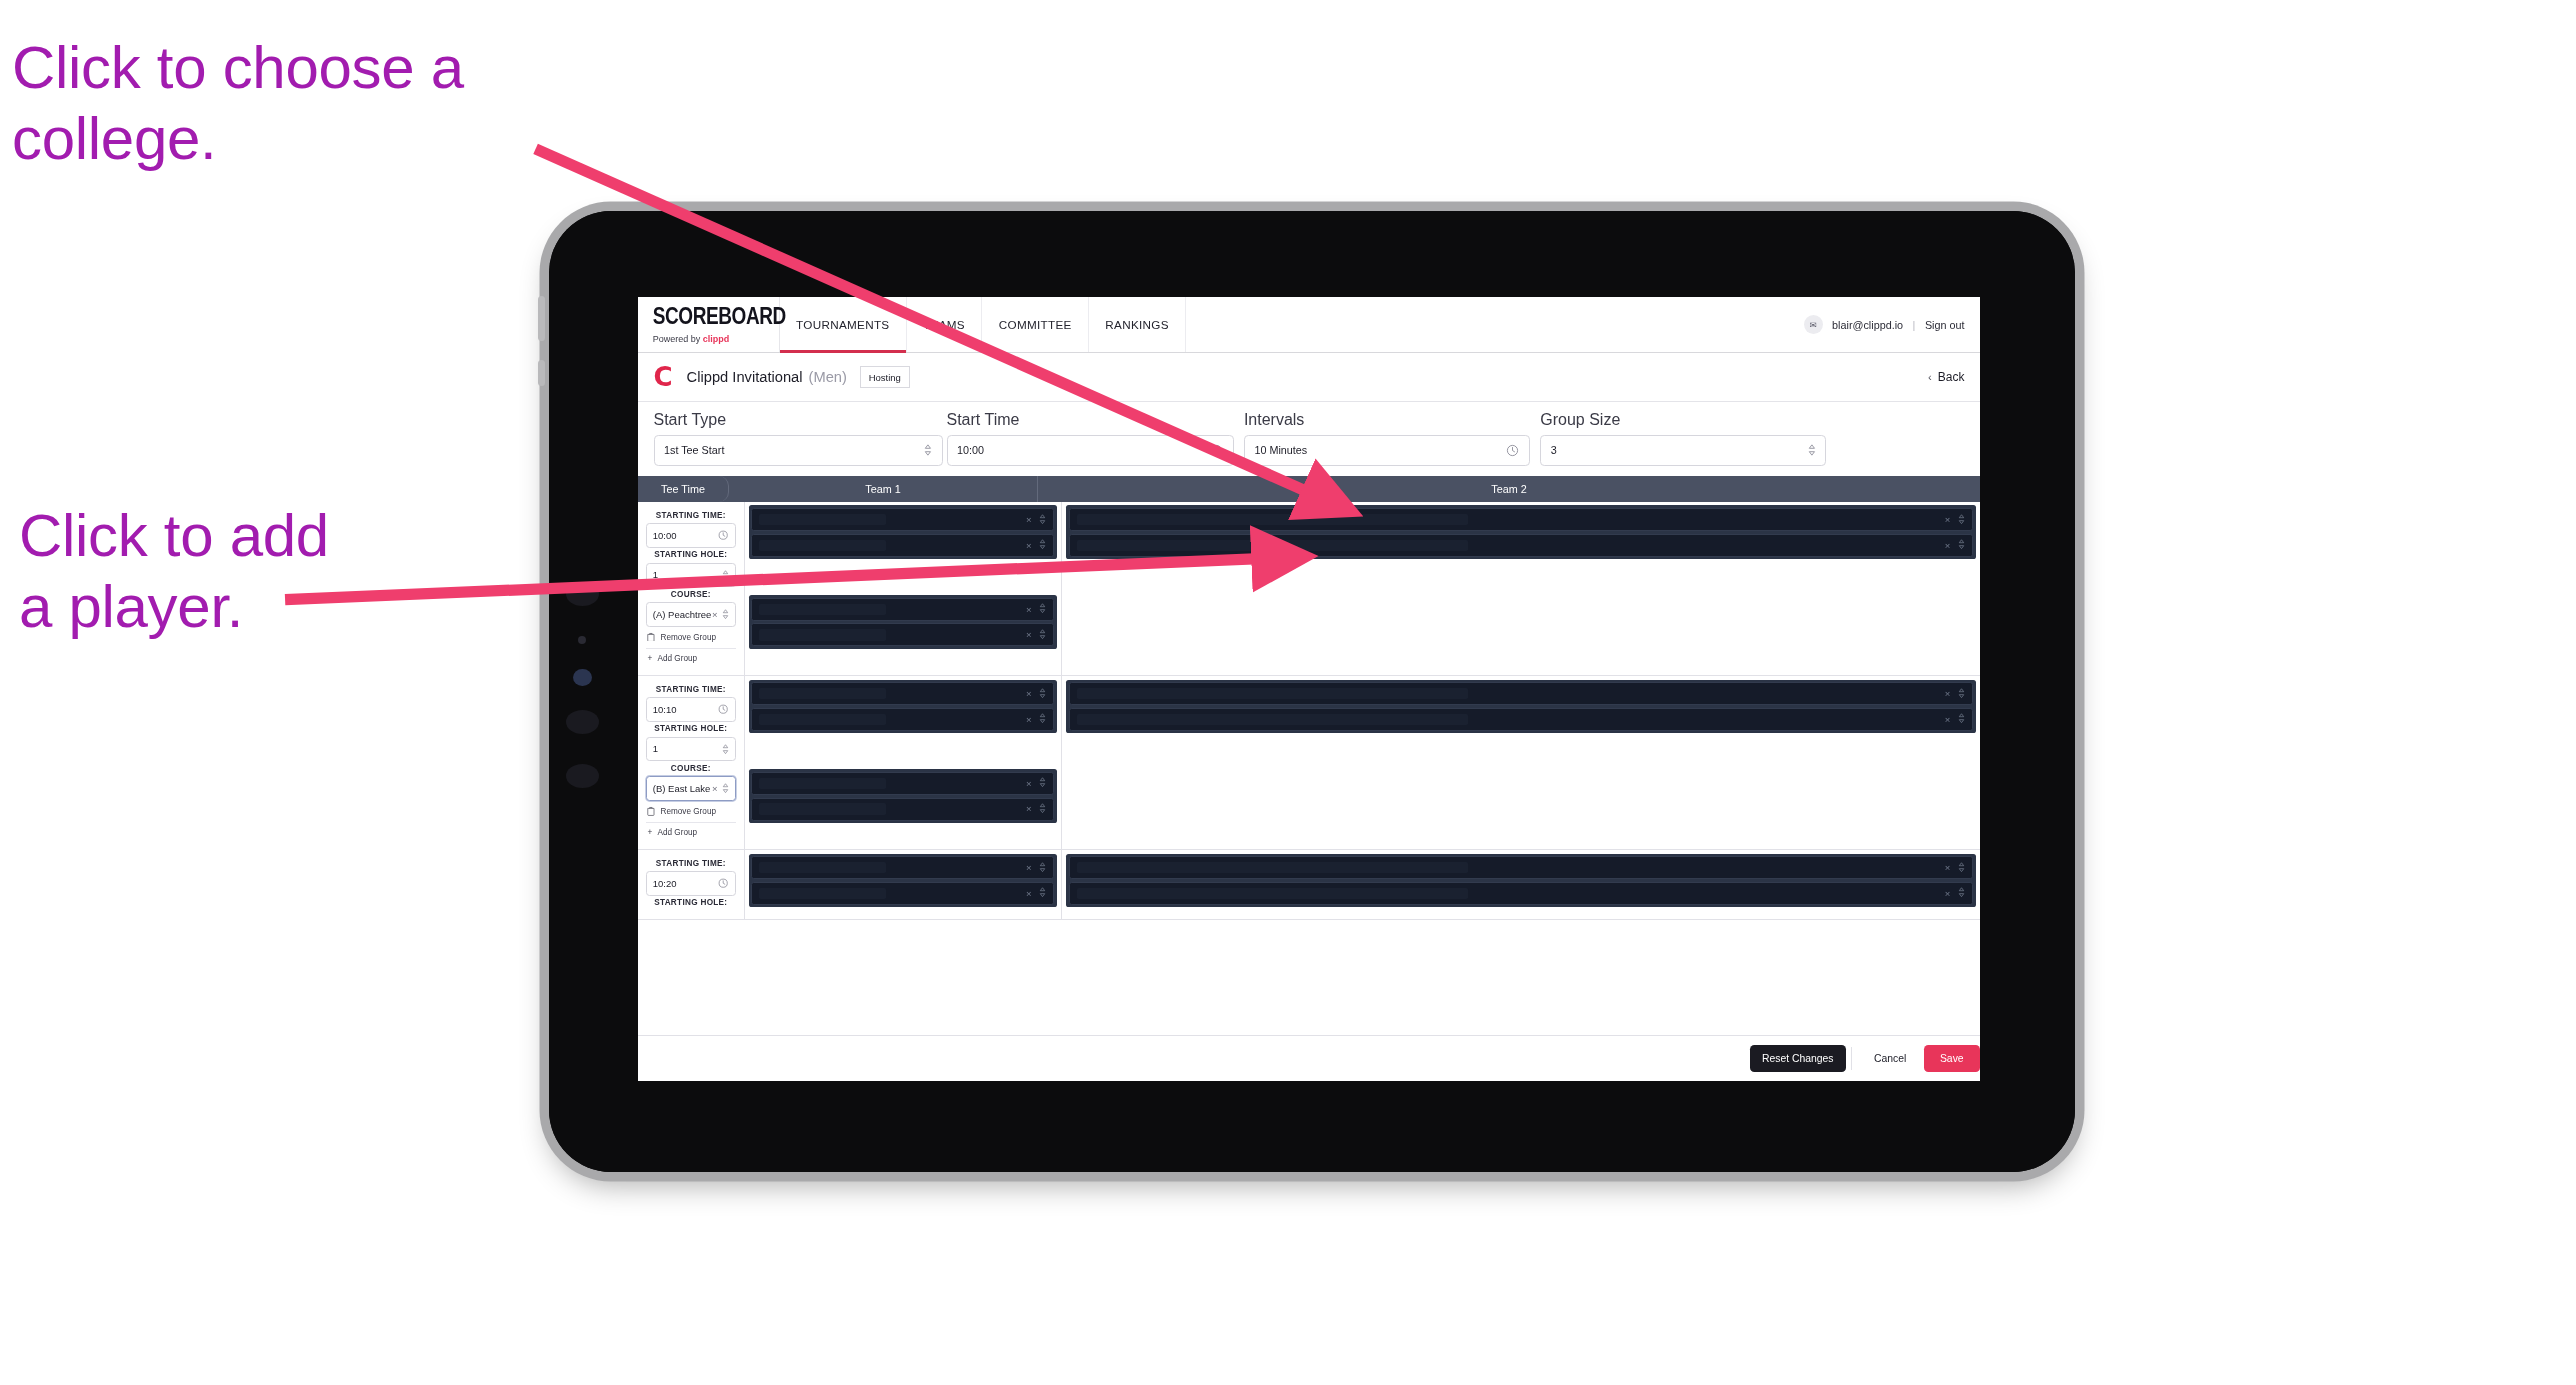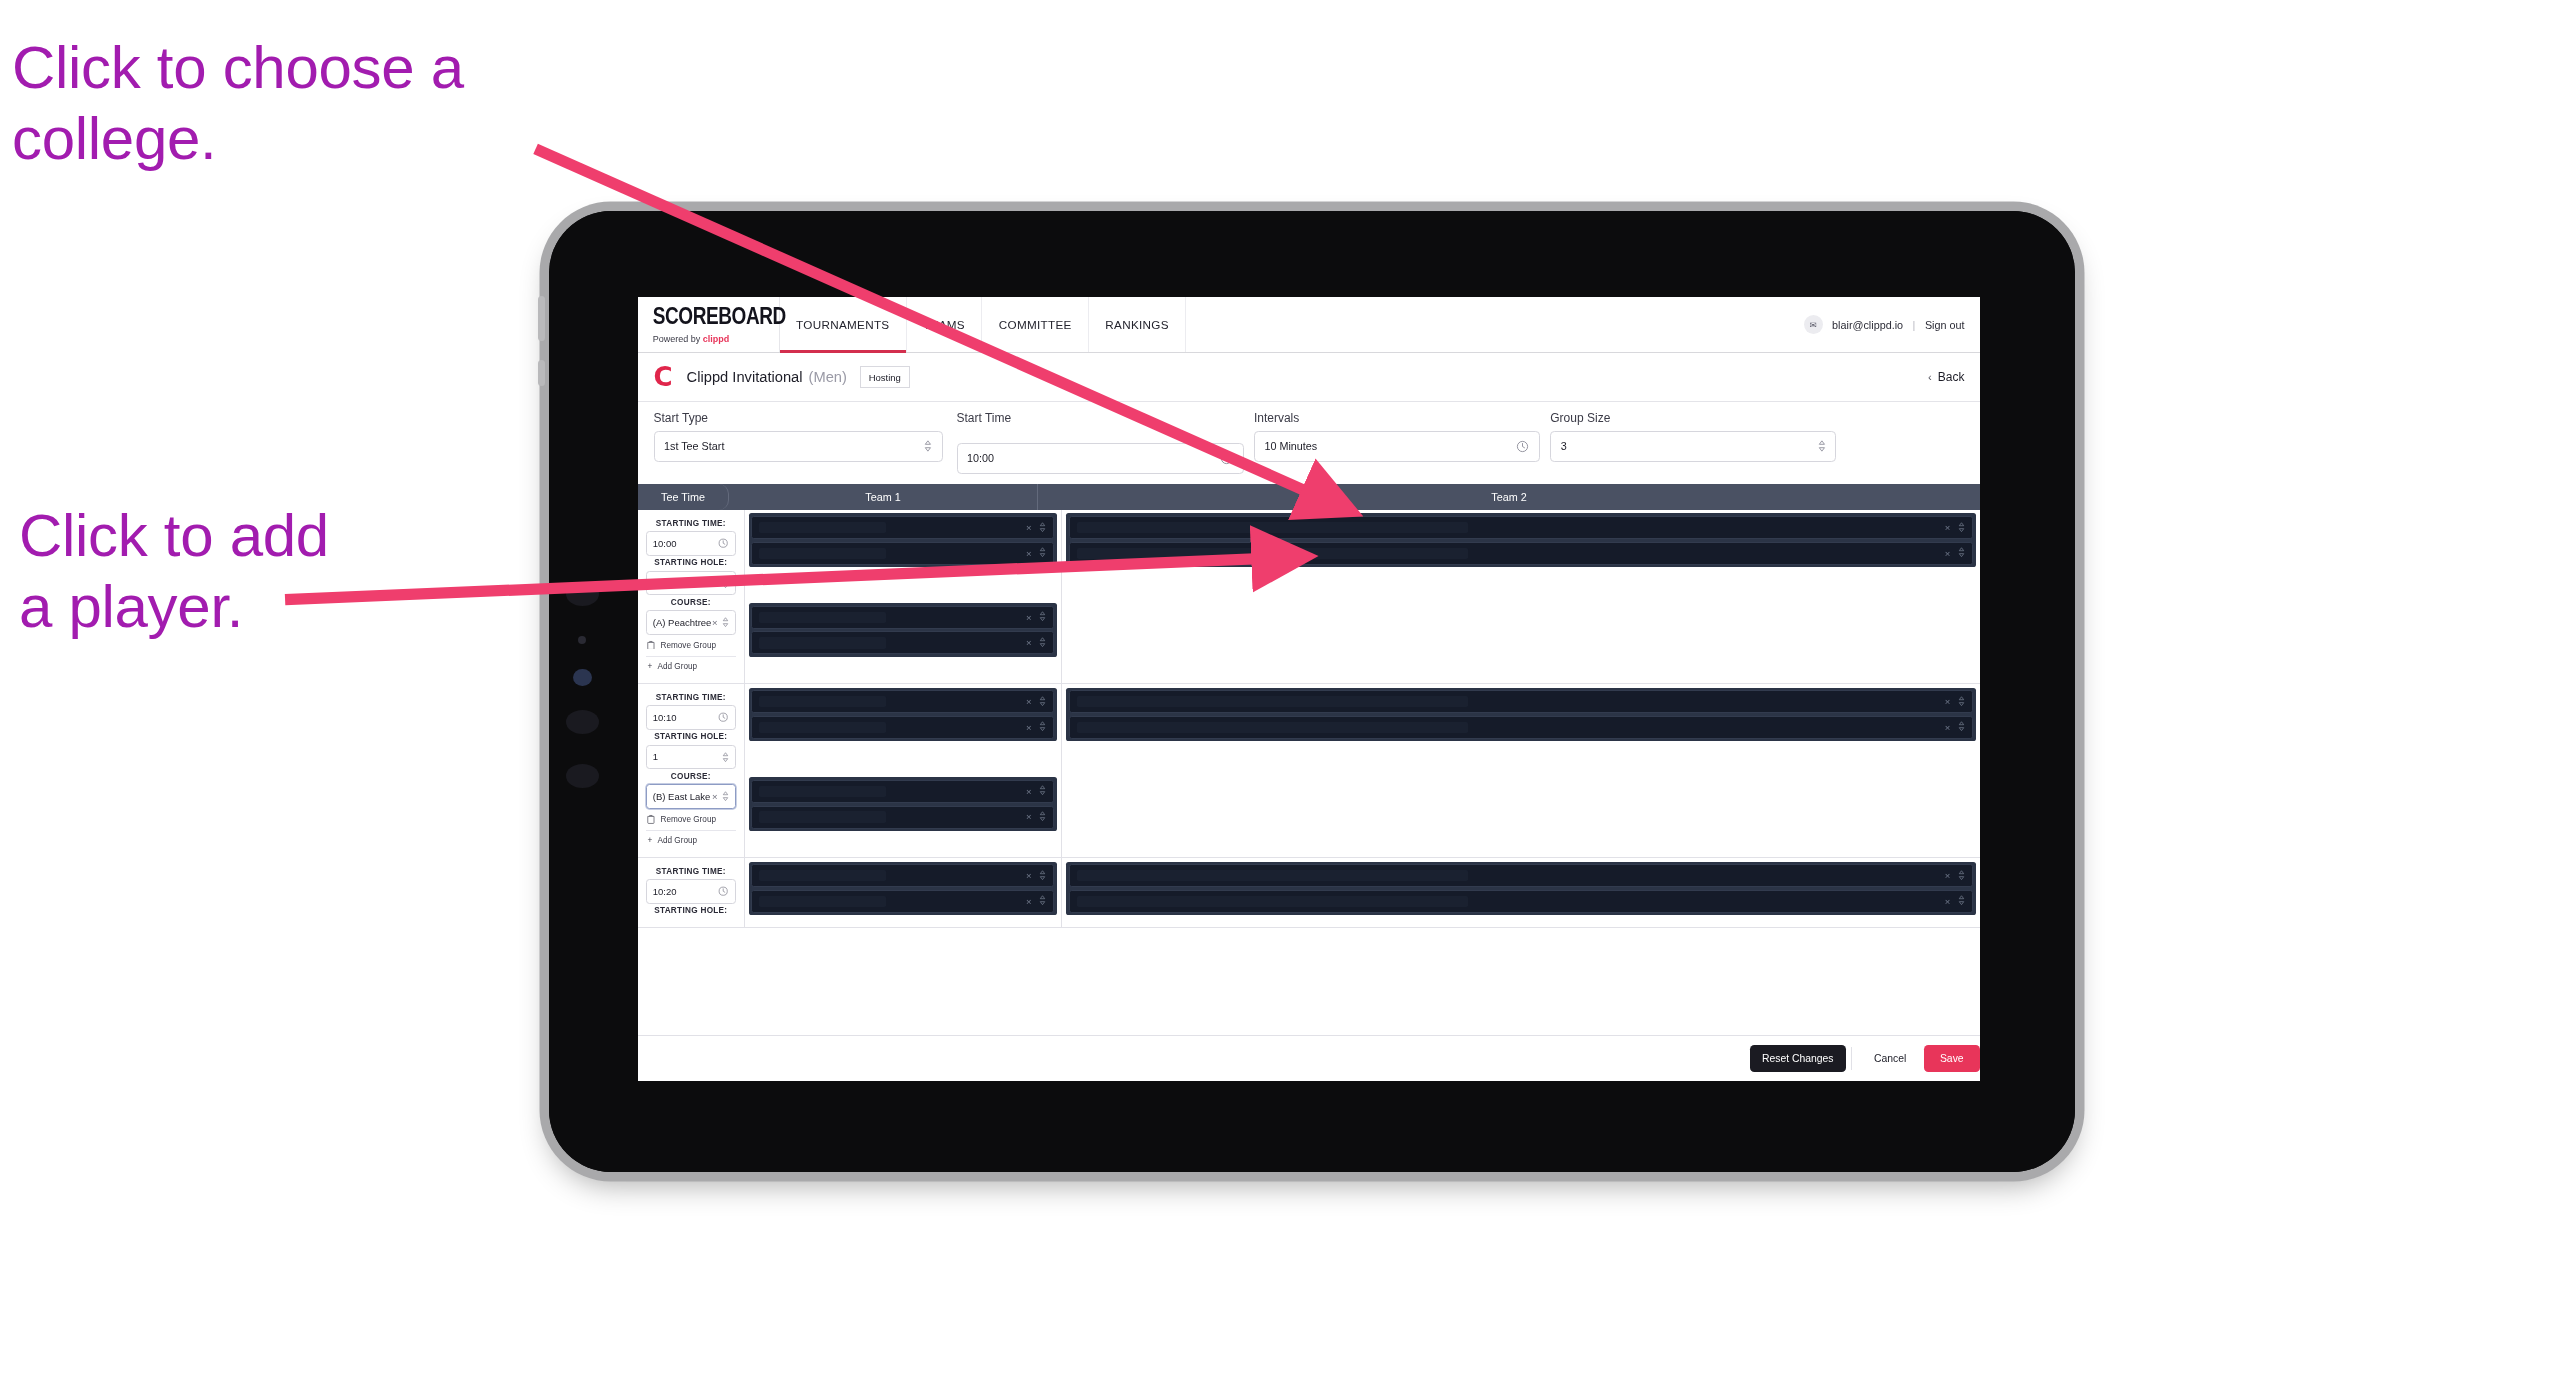--- a/index.html
+++ b/index.html
@@ -213,25 +213,25 @@
   
   .controls {
     flex: 0 0 auto;
     display: flex;
     gap: 0;
     padding: 8.6px 15.5px 10.4px 15.5px;
     background: #fff;
   }
   .ctrl { display: flex; flex-direction: column; }
   .ctrl.c1 { width: 289px; }
-  .ctrl.c2 { width: 287px; margin-left: 14px; gap: 12px;}
+  .ctrl.c2 { width: 287px; margin-left: 4px;}
   .ctrl.c3 { width: 286px; margin-left: 10.4px;}
   .ctrl.c4 { width: 286px; margin-left: 10.4px;}
   .ctrl-label {
-    font-size: 12px;
+    font-size: 16px;
     color: #3a3a46;
     margin-bottom: 6px;
   }
   .ctrl-field {
     height: 29px;
     border: 0.9px solid #d6d6dd;
     border-radius: 4.3px;
     background: #fff;
     display: flex;
     align-items: center;

